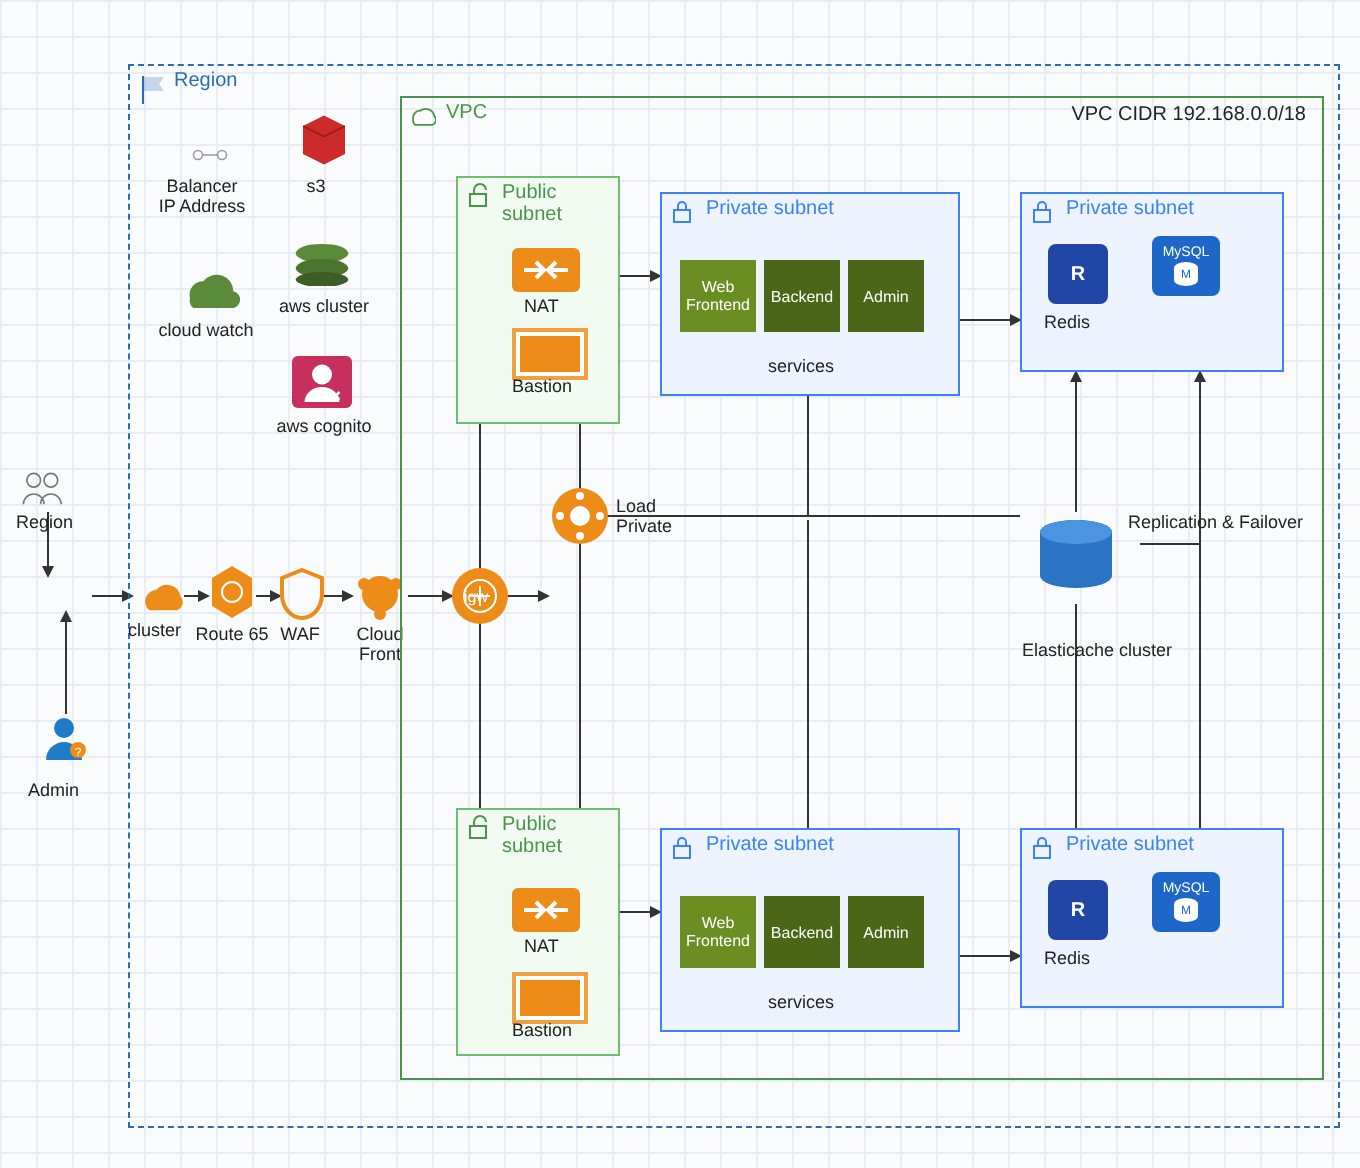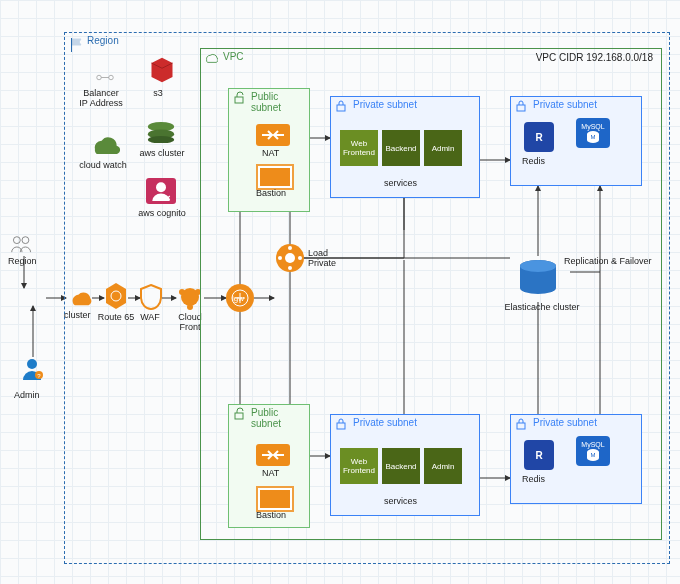--- a/index.html
+++ b/index.html
@@ -247,21 +247,21 @@
 </div>
 <div class="lblw" style="left:308px;top:248px;width:50px">Load Private</div>
 
 <div class="icon" style="left:516px;top:258px;width:44px;height:40px">
   <svg viewBox="0 0 44 40">
         <ellipse cx="22" cy="8" rx="18" ry="6" fill="#1e5fa8"></ellipse>
         <path d="M4 8 V30 a18 6 0 0 0 36 0 V8" fill="#2b74c4"></path>
         <ellipse cx="22" cy="8" rx="18" ry="6" fill="#4a94e0"></ellipse>
       </svg>
 </div>
-<div class="lblw" style="left:498px;top:302px;width:88px;text-align:center">Elasticache cluster</div>
+<div class="lblw" style="left:498px;top:320px;width:88px;text-align:right">Elasticache cluster</div>
 <div class="lblw" style="left:564px;top:256px;width:100px">Replication &amp; Failover</div>
 
 <div class="subnet" style="left:228px;top:404px;width:80px;height:122px">
   <span class="hdr-icon"><svg viewBox="0 0 14 14">
           <rect x="3" y="6" width="8" height="6" fill="none" stroke="#4a934a"></rect>
           <path d="M5 6 V4 a3 3 0 0 1 6 0" fill="none" stroke="#4a934a"></path>
         </svg></span>
   <span class="tag gr" style="width:44px">Public subnet</span>
 </div>
 <div class="nat" style="left:256px;top:444px">

